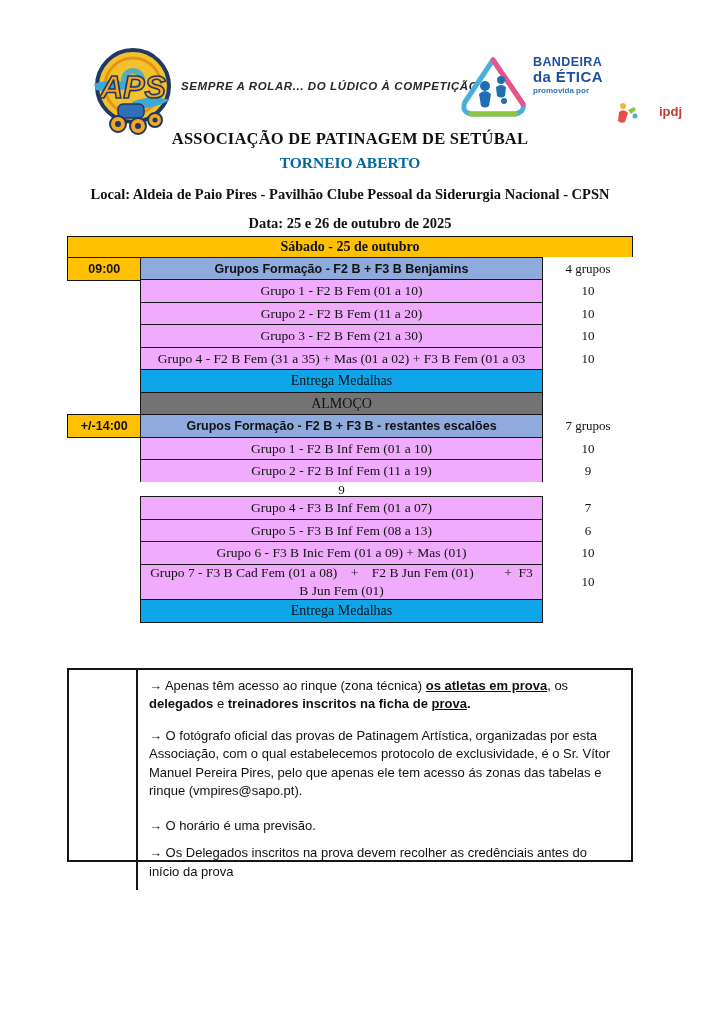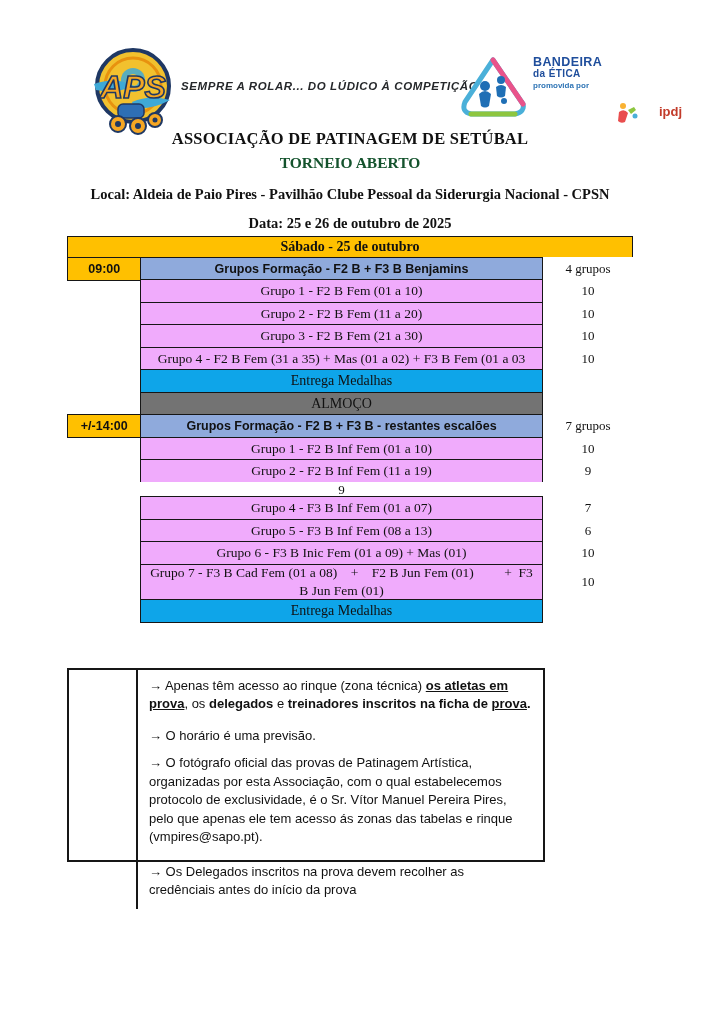--- a/index.html
+++ b/index.html
@@ -9,33 +9,33 @@
   
   .aps-logo{position:absolute;left:88px;top:46px;width:90px;height:92px;}
   .tagline{position:absolute;left:181px;top:80px;width:300px;
            font-family:"Liberation Sans", sans-serif;font-weight:bold;font-style:italic;
            font-size:11.5px;letter-spacing:.6px;color:#26282b;}
   .ethics{position:absolute;left:455px;top:52px;width:215px;height:80px;}
   .eth-icon{position:absolute;left:0;top:2px;width:76px;height:76px;}
   .eth-txt{position:absolute;left:78px;top:4px;width:130px;line-height:1.05;
            font-family:"Liberation Sans", sans-serif;color:#1f4e9c;font-weight:bold;}
   .eth-l1{font-size:12.5px;letter-spacing:.4px;}
-  .eth-l2{font-size:10px;letter-spacing:.4px;}
+  .eth-l2{font-size:15px;letter-spacing:.4px;}
   .eth-l3{font-size:8px;color:#2e74b5;margin-top:2px;}
   .mini-logos{position:absolute;left:82px;top:44px;display:flex;gap:18px;align-items:center;}
   .pned-icon{width:26px;height:26px;}
   .ipdj{font-family:"Liberation Sans", sans-serif;font-weight:bold;font-size:13px;color:#c23b2a;
         line-height:1;}
   .ipdj small{display:block;font-size:4px;color:#2e74b5;font-weight:normal;}
 
   
   .t-assoc{position:absolute;left:0;top:129px;width:700px;text-align:center;
            font-weight:bold;font-size:16.5px;letter-spacing:.2px;}
   .t-torneio{position:absolute;left:0;top:154px;width:700px;text-align:center;
-           font-weight:bold;font-size:15.5px;color:#14532d;}
+           font-weight:bold;font-size:15.5px;color:#0369a1;}
   .t-local{position:absolute;left:0;top:186px;width:700px;text-align:center;
            font-weight:bold;font-size:14.5px;}
   .t-data{position:absolute;left:0;top:215px;width:700px;text-align:center;
            font-weight:bold;font-size:14.5px;}
 
   
   .tbl{position:absolute;left:67px;top:236px;width:566px;}
   .row{display:grid;grid-template-columns:73px 403px 90px;margin-top:-1.5px;}
   .row:first-child{margin-top:0;}
   .cell{display:flex;align-items:center;justify-content:center;text-align:center;box-sizing:border-box;}
@@ -47,21 +47,21 @@
   .main-cell{height:24px;font-size:13.5px;}
   .session .main-cell{background:#8FAADC;font-family:"Liberation Sans", sans-serif;
              font-weight:bold;font-size:12.5px;}
   .group .main-cell{background:#f0abfc;}
   .medals .main-cell{background:#0ea5e9;font-weight:normal;font-size:14px;}
   .lunch .main-cell{background:#737373;font-weight:normal;font-size:14px;}
   .tall .main-cell{height:37px;line-height:1.3;white-space:pre-wrap;padding:0 4px;}
   .note-cell{font-size:13px;background:#fff;}
 
   
-  .notes{position:absolute;left:67px;top:668px;width:478px;height:194px;
+  .notes{position:absolute;left:67px;top:668px;width:566px;height:194px;
          border:2px solid #161616;box-sizing:border-box;display:grid;
          grid-template-columns:69px 1fr;}
   .notes-left{border-right:2px solid #161616;}
   .notes-right{padding:7px 12px 0 11px;font-family:"Liberation Sans", sans-serif;
          font-size:13px;line-height:1.42;color:#111;}
   .note-p{margin:0 0 9px 0;}
   .note-p .b{font-weight:bold;}
   .note-p .u{text-decoration:underline;}
 </style>
 </head>
@@ -205,19 +205,19 @@
         <div class="cell "></div>
         <div class="cell main-cell bordered">Entrega Medalhas</div>
         <div class="cell note-cell"></div>
       </div>
     </div>
 
   <div class="notes">
     <div class="notes-left"></div>
     <div class="notes-right" id="notes">
         <div class="note-p" style="margin-bottom: 13px;"><span>→ Apenas têm acesso ao rinque (zona técnica) </span><span class="b u">os atletas em prova</span><span>, os </span><span class="b">delegados</span><span> e </span><span class="b">treinadores inscritos na ficha de </span><span class="b u">prova</span><span class="b">.</span></div>
+        <div class="note-p" style="margin-bottom: 16px;"><span>→ O  fotógrafo oficial  das   provas de Patinagem  Artística,  organizadas  por  esta Associação, com o  qual estabelecemos protocolo de exclusividade, é o  Sr. Vítor Manuel Pereira Pires,  pelo que  apenas ele  tem  acesso  ás  zonas das  tabelas e rinque (vmpires@sapo.pt).</span></div>
         <div class="note-p"><span>→ O horário é uma previsão.</span></div>
-        <div class="note-p" style="margin-bottom: 16px;"><span>→ O  fotógrafo oficial  das   provas de Patinagem  Artística,  organizadas  por  esta Associação, com o  qual estabelecemos protocolo de exclusividade, é o  Sr. Vítor Manuel Pereira Pires,  pelo que  apenas ele  tem  acesso  ás  zonas das  tabelas e rinque (vmpires@sapo.pt).</span></div>
         <div class="note-p"><span>→ Os Delegados inscritos na prova devem recolher as credênciais antes do início da prova</span></div>
       </div>
   </div>
 
 </div>
 
 </body></html>

